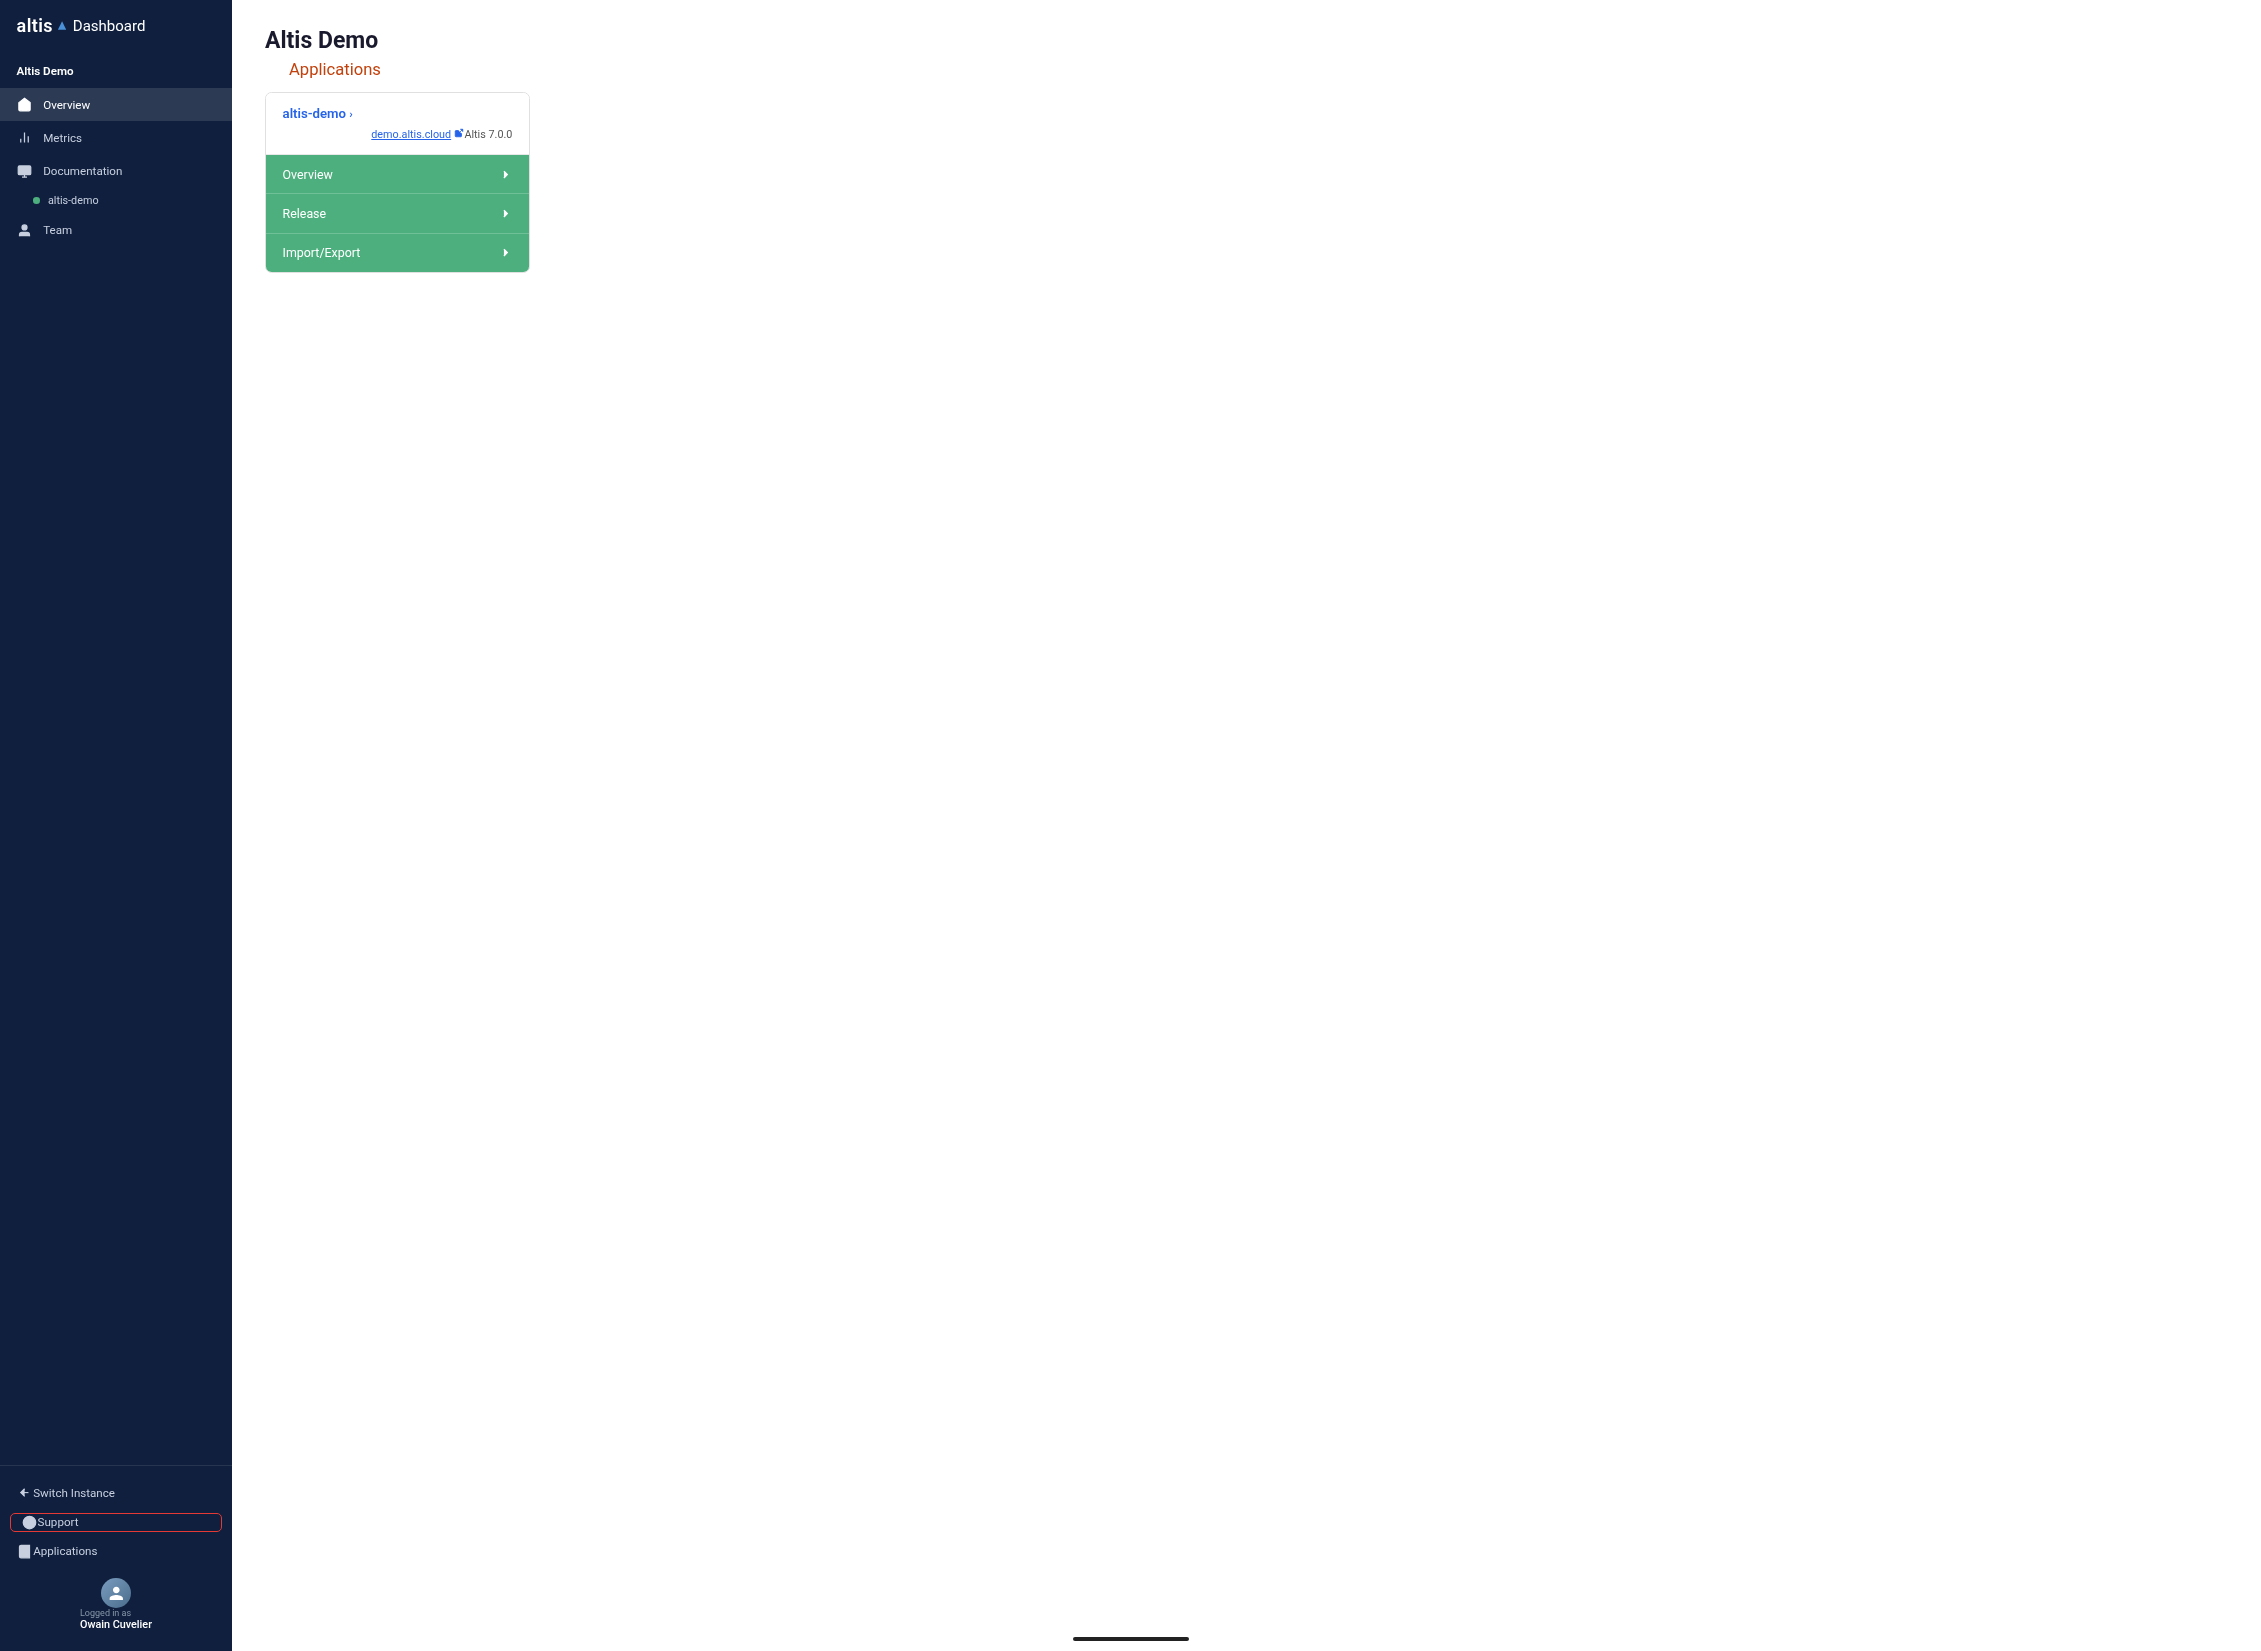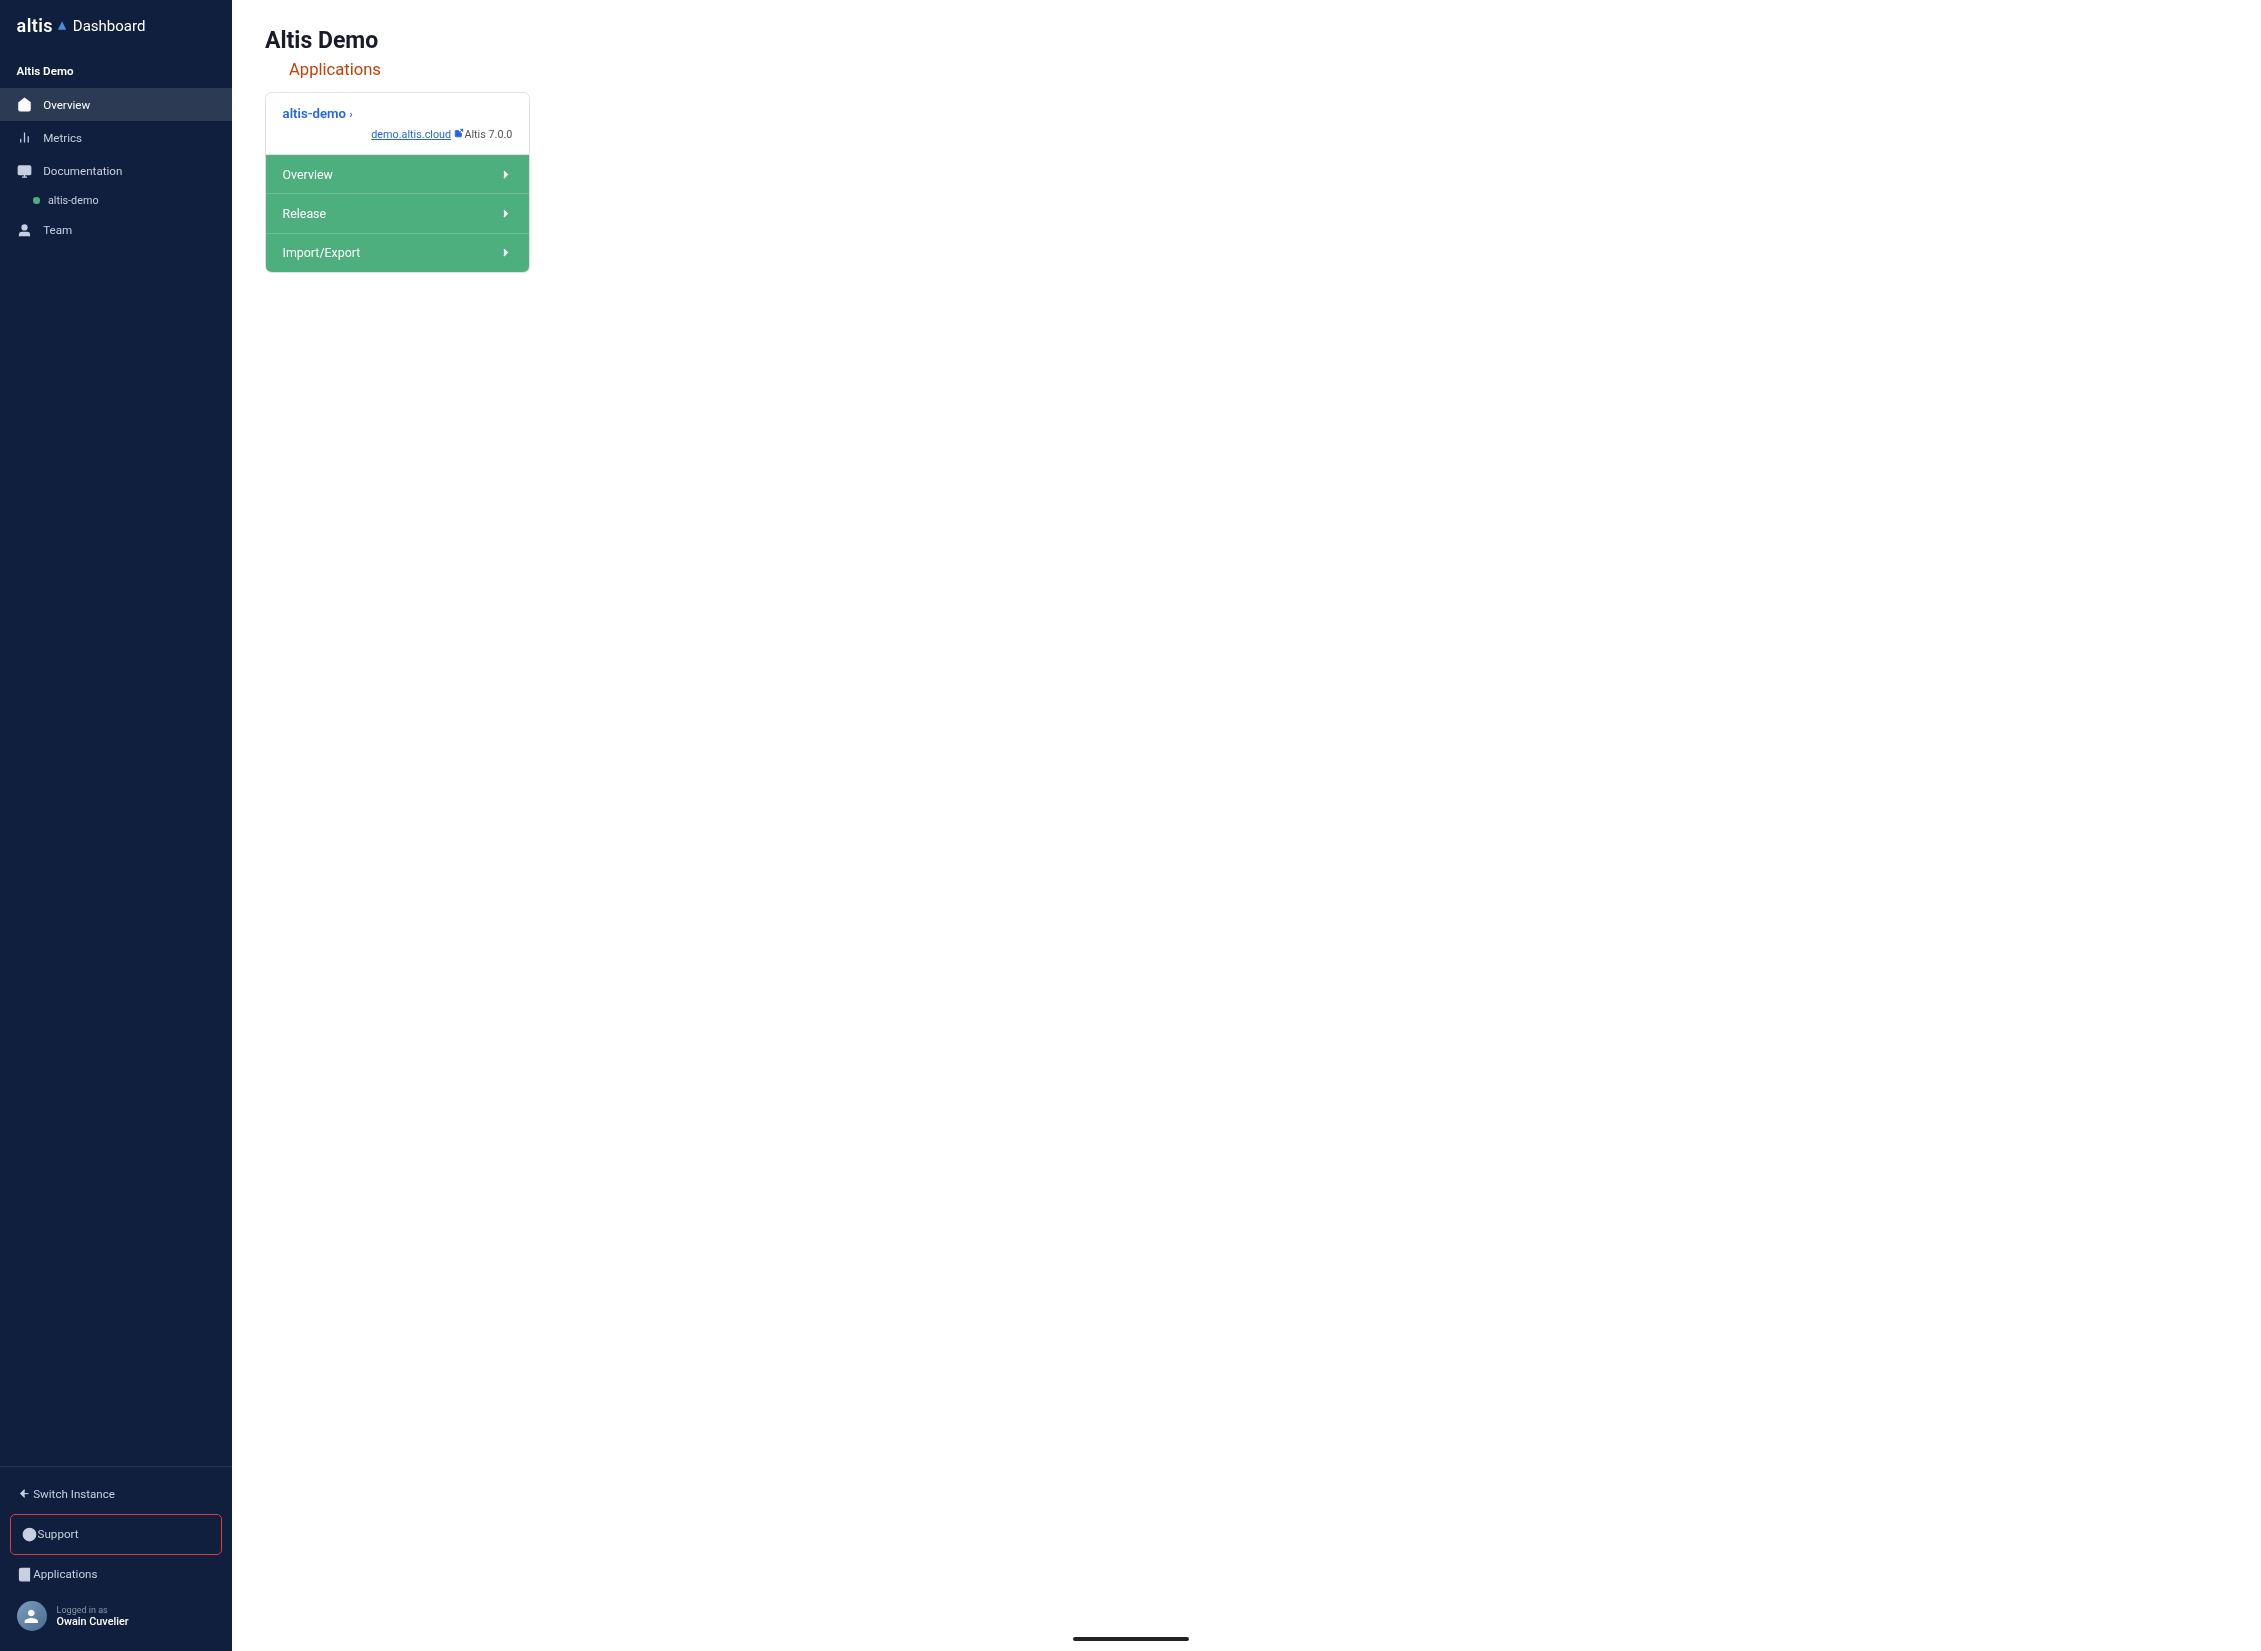--- a/index.html
+++ b/index.html
@@ -132,37 +132,37 @@
       padding: 8.3px 16.6px;
       color: #c8d0e0;
       font-size: 11.6px;
       cursor: pointer;
     }
 
     .bottom-nav-item.support-highlighted {
       border: 1.7px solid #e53935;
       border-radius: 5px;
       margin: 3.3px 10px;
-      padding: 11px 10px;
+      padding: 0 10px;
     }
 
     .bottom-nav-item .icon {
       width: 16.6px;
       height: 16.6px;
       display: flex;
       align-items: center;
       justify-content: center;
       flex-shrink: 0;
     }
 
     .user-section {
       display: flex;
       align-items: center;
-      gap: 10px;
       padding: 10px 16.6px;
+      flex-direction: column;
     }
 
     .avatar {
       width: 30px;
       height: 30px;
       border-radius: 50%;
       background: #5b7a99;
       overflow: hidden;
       display: flex;
       align-items: center;

